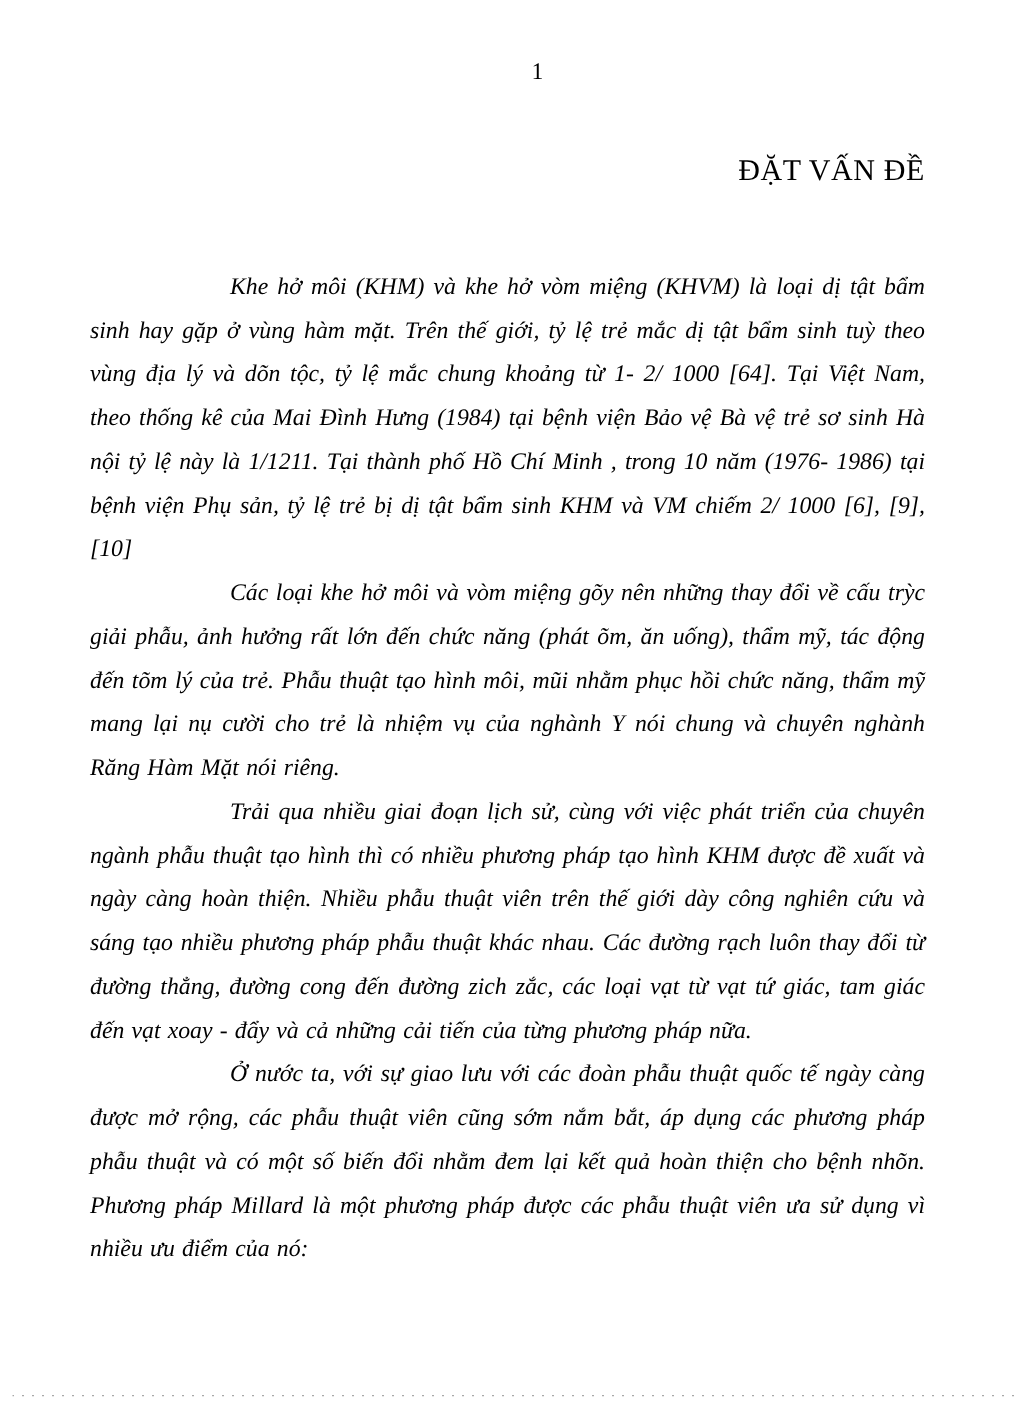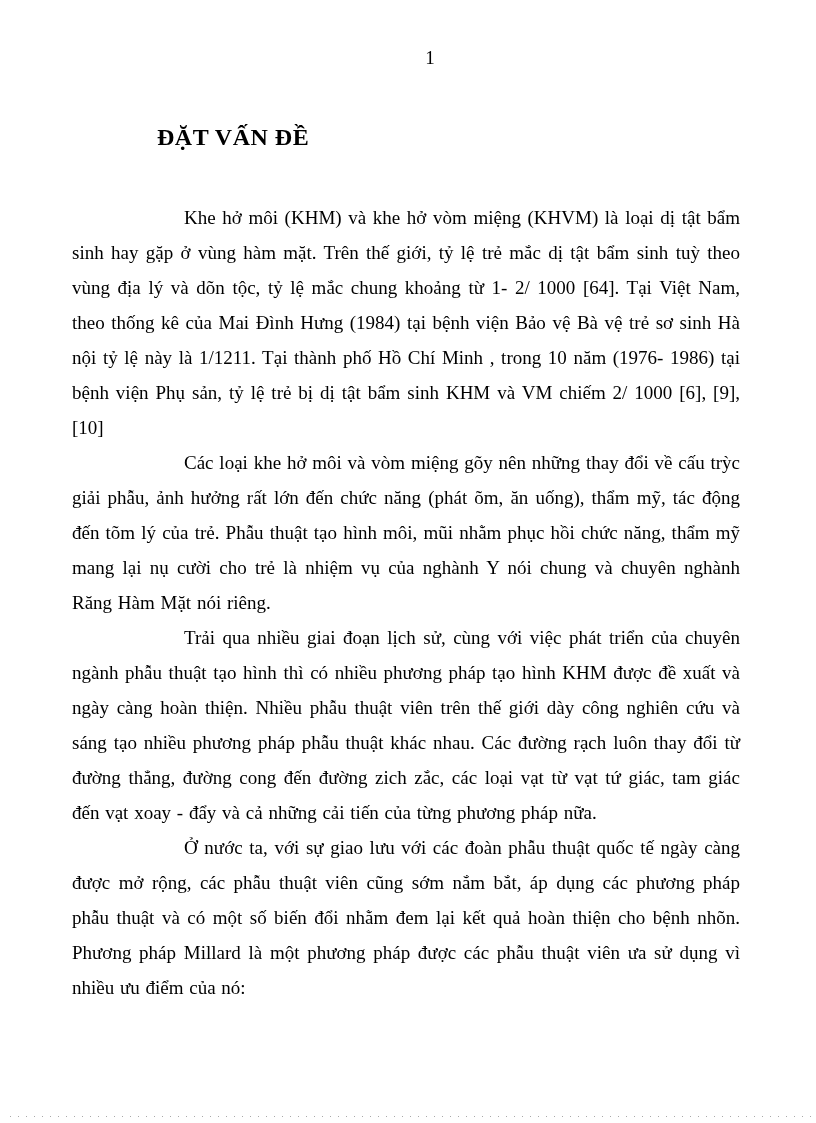--- a/index.html
+++ b/index.html
@@ -27,30 +27,31 @@
   .page-number {
     margin: 0;
     padding-top: 46px;
     text-align: center;
     text-indent: 48px;      
     font-size: 19px;
     line-height: 24px;
   }
   .doc-title {
     margin: 52px 0 0 0;
-    text-align: left;
+    text-align: right;
     text-indent: 85px;      
     font-size: 24px;
     line-height: 30px;
-    font-weight: bold;
+    font-weight: normal;
     letter-spacing: 0.5px;
     white-space: nowrap;
   }
   .body-text {
-    margin-top: 48px;
+    margin-top: 60px;
+    font-style: italic;
   }
   .body-text p {
     margin: 0;
     font-size: 19px;
     line-height: 35px;
     text-align: justify;
     text-indent: 112px;
     word-spacing: 1px;
   }
   .page-break-divider {

